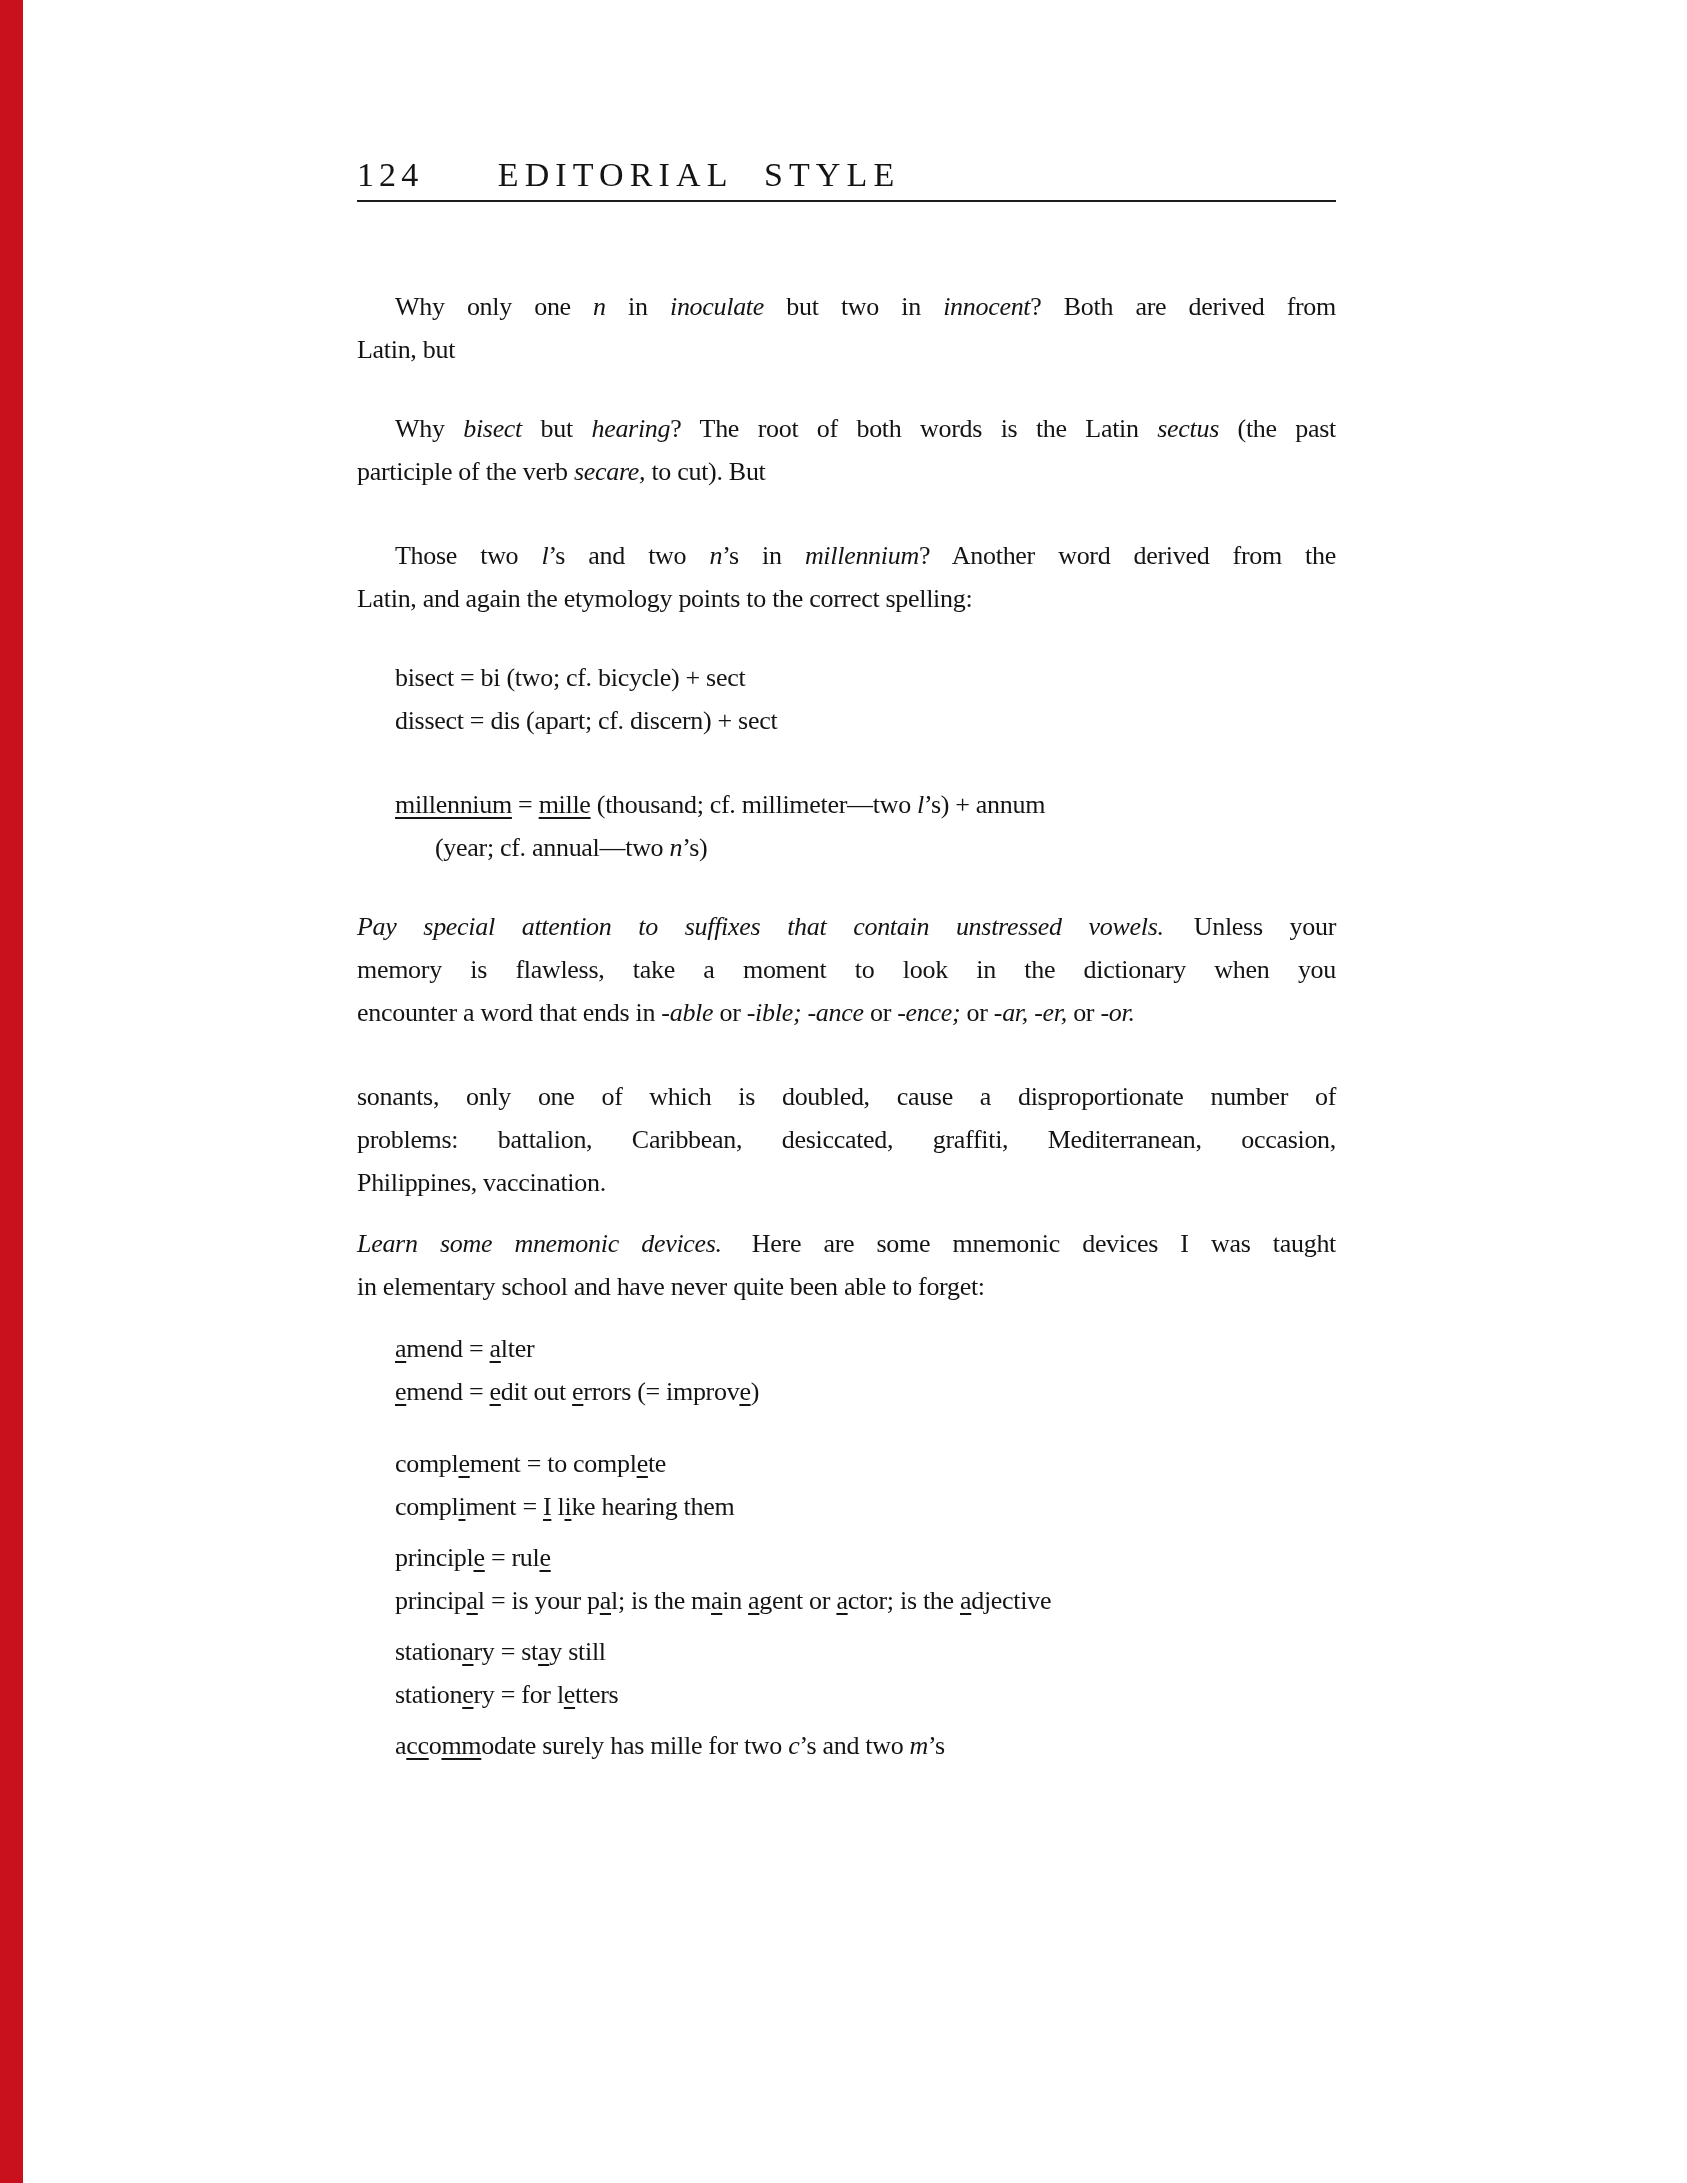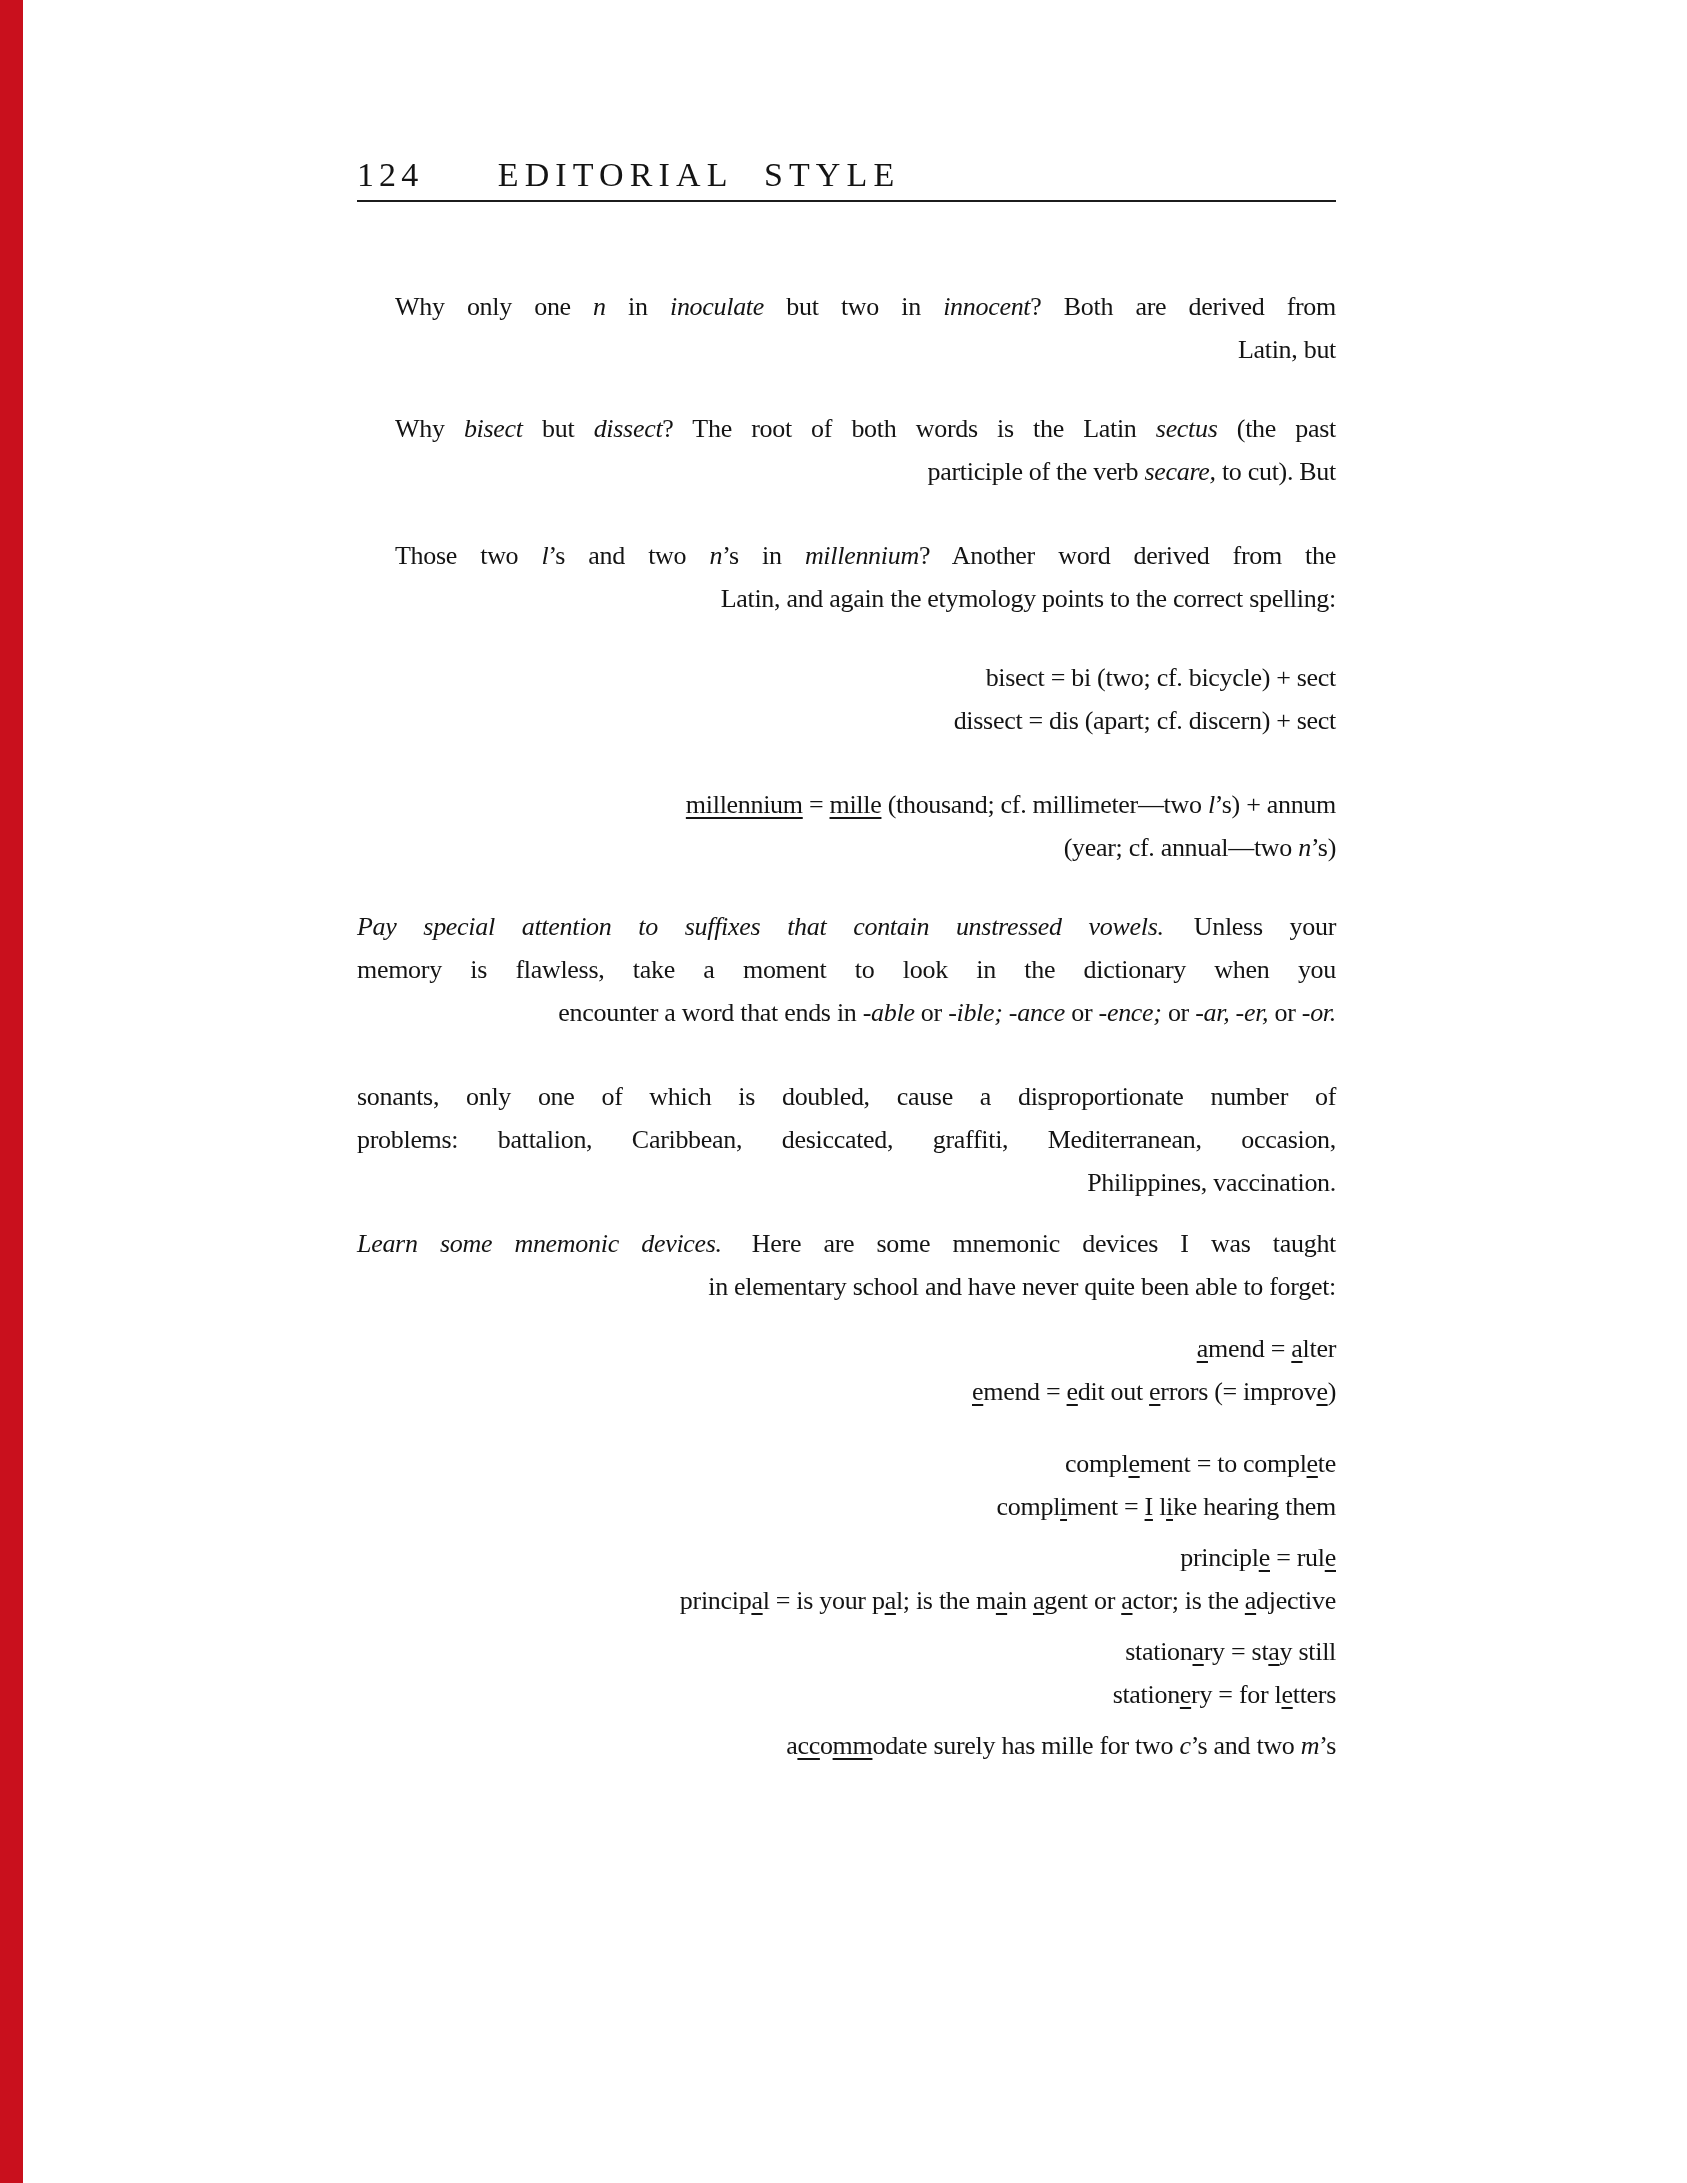--- a/index.html
+++ b/index.html
@@ -8,21 +8,21 @@
     background:#ffffff;color:#141414;
     font-family:"Liberation Serif","DejaVu Serif",serif;
   }
   .edge{position:absolute;left:0;top:0;width:22.5px;height:2183px}
   .sheet{padding:160px 351px 0 357px}
   .running-header{line-height:29px;font-size:34px;white-space:nowrap}
   .folio{letter-spacing:.15em}
   .rtitle{margin-left:66px;letter-spacing:.18em;word-spacing:.5em}
   .rule{margin-top:10.6px;height:0;border-top:2.6px solid #1c1c1c;width:100%}
   #page-body{font-size:26px}
-  .line{line-height:43px;white-space:nowrap;text-align:right;letter-spacing:-0.3px}
+  .line{line-height:43px;white-space:nowrap;text-align:left;letter-spacing:-0.3px}
   .just{text-align:justify;text-align-last:justify}
   .indent{text-indent:38px}
   .etym,.mnemonic{padding-left:38px}
   .indent2{padding-left:40px}
   .gap{display:inline-block;width:30px}
   .i{font-style:italic}
   .u{text-decoration:underline;text-decoration-thickness:2px;text-underline-offset:4px}
   #page-body > div:nth-child(1){margin-top:83px}
   #page-body > div:nth-child(2){margin-top:36px}
   #page-body > div:nth-child(3){margin-top:41px}
@@ -48,21 +48,21 @@
     <span class="folio">124</span>
     <span class="rtitle">EDITORIAL STYLE</span>
   </div>
   <div class="rule"></div>
   <div id="page-body">
       <div class="block para">
         <div class="line just indent"><span class="">Why only one </span><span class="i">n</span><span class=""> in </span><span class="i">inoculate</span><span class=""> but two in </span><span class="i">innocent</span><span class="">? Both are derived from</span></div>
         <div class="line"><span class="">Latin, but</span></div>
       </div>
       <div class="block para">
-        <div class="line just indent"><span class="">Why </span><span class="i">bisect</span><span class=""> but </span><span class="i">dissect</span><span class="">? The root of both words is the Latin </span><span class="i">sectus</span><span class=""> (the past</span></div>
+        <div class="line just indent"><span class="">Why </span><span class="i">bisect</span><span class=""> but </span><span class="i">hearing</span><span class="">? The root of both words is the Latin </span><span class="i">sectus</span><span class=""> (the past</span></div>
         <div class="line"><span class="">participle of the verb </span><span class="i">secare,</span><span class=""> to cut). But</span></div>
       </div>
       <div class="block para">
         <div class="line just indent"><span class="">Those two </span><span class="i">l</span><span class="">’s and two </span><span class="i">n</span><span class="">’s in </span><span class="i">millennium</span><span class="">? Another word derived from the</span></div>
         <div class="line"><span class="">Latin, and again the etymology points to the correct spelling:</span></div>
       </div>
       <div class="block etym">
         <div class="line"><span class="">bisect = bi (two; cf. bicycle) + sect</span></div>
         <div class="line"><span class="">dissect = dis (apart; cf. discern) + sect</span></div>
       </div>

